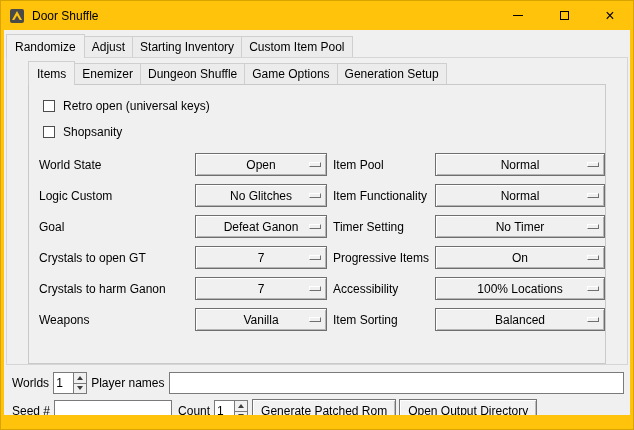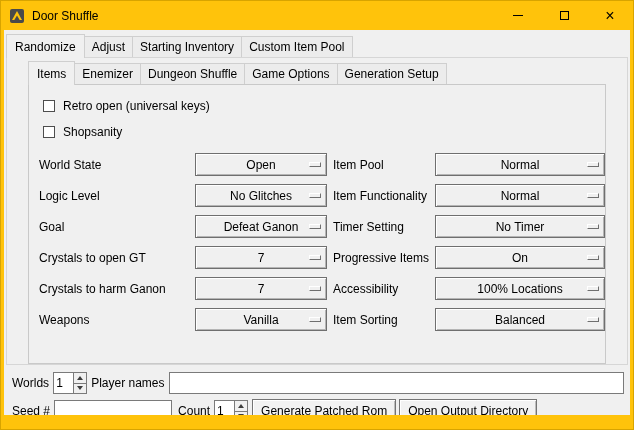--- a/index.html
+++ b/index.html
@@ -133,21 +133,21 @@
           <div class="opt-btn">
             <span>Open</span>
             <span class="ind"></span>
           </div>
           <div class="opt-label">Item Pool</div>
           <div class="opt-btn">
             <span>Normal</span>
             <span class="ind"></span>
           </div>
 
-          <div class="opt-label">Logic Level</div>
+          <div class="opt-label">Logic Custom</div>
           <div class="opt-btn">
             <span>No Glitches</span>
             <span class="ind"></span>
           </div>
           <div class="opt-label">Item Functionality</div>
           <div class="opt-btn">
             <span>Normal</span>
             <span class="ind"></span>
           </div>
 

